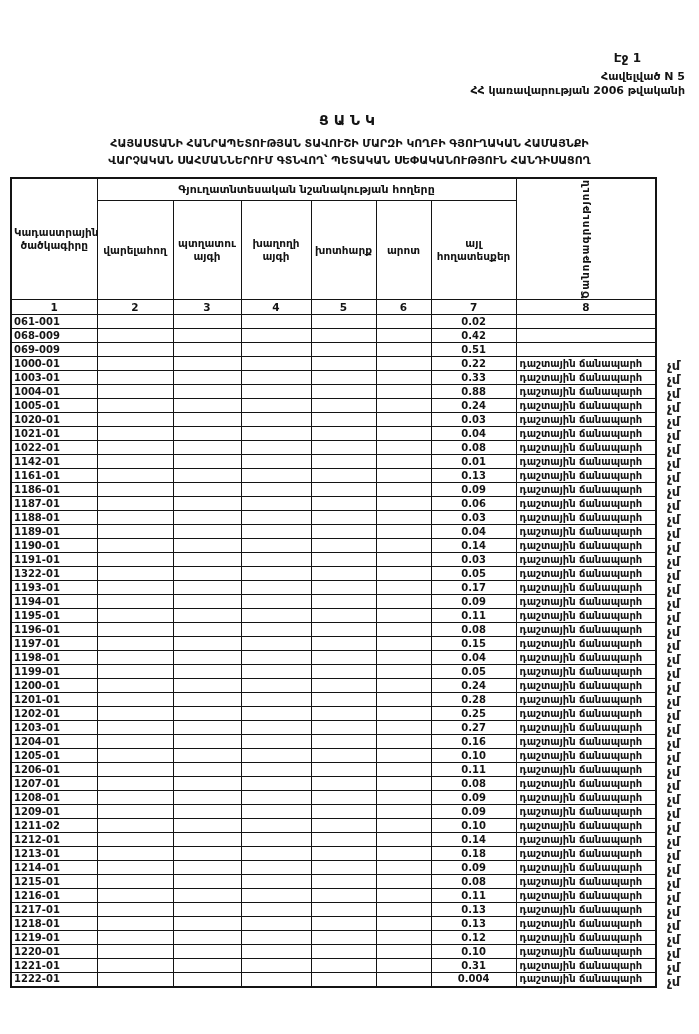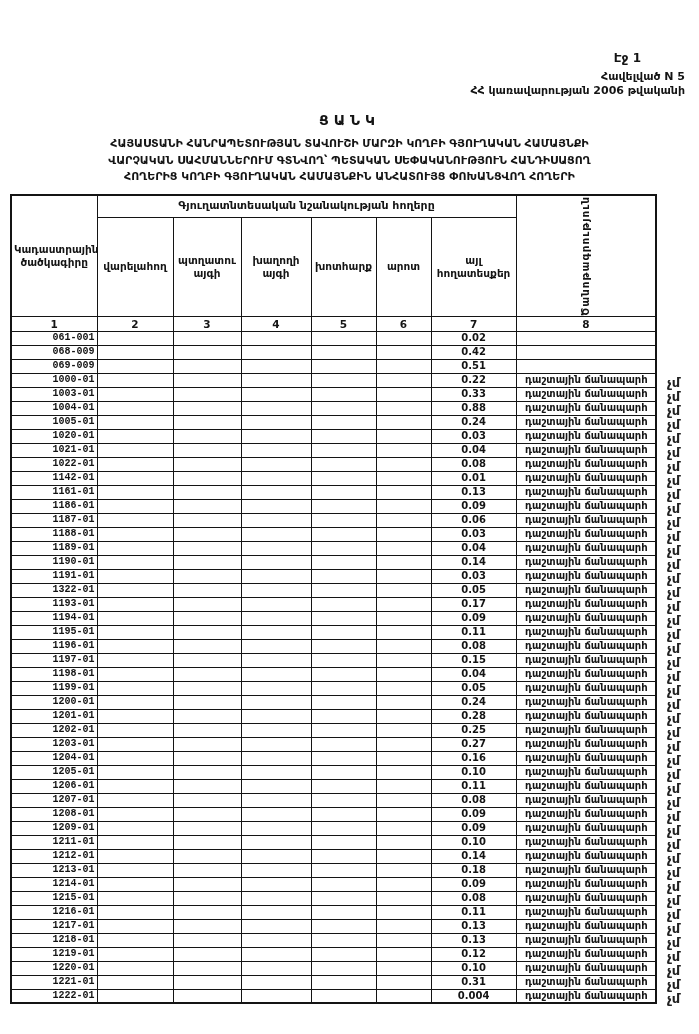--- a/index.html
+++ b/index.html
@@ -16,40 +16,39 @@
   .table-wrap{margin:8px 0 0 10px;position:relative;}
   table{border-collapse:collapse;table-layout:fixed;width:645px;border:2px solid #141414;}
   th,td{border:1px solid #141414;padding:0 2px;box-sizing:border-box;}
   thead th{font-size:10.5px;font-weight:bold;text-align:center;vertical-align:middle;line-height:1.25;}
   .group-header-cell{height:22px;font-size:11px;}
   .sub-header-row th{height:96px;}
   .note-header-cell{vertical-align:middle;}
   .rot{writing-mode:vertical-rl;transform:rotate(180deg);margin:0 auto;font-size:10.5px;letter-spacing:1px;white-space:nowrap;}
   .numbers-row td{height:15px;text-align:center;font-size:10.5px;font-weight:bold;}
   tbody.data-rows td{height:14px;font-size:10px;line-height:1;white-space:nowrap;overflow:visible;}
-  tbody.data-rows td.code-cell{text-align:right;font-family:Liberation Mono, monospace;}
+  tbody.data-rows td.code-cell{text-align:left;}
   tbody.data-rows td.value-cell{text-align:center;}
-  tbody.data-rows td.note-cell{text-align:center;position:relative;padding-left:3px;}
+  tbody.data-rows td.note-cell{text-align:left;position:relative;padding-left:3px;}
   .margin-mark{position:absolute;right:-25px;top:2px;font-size:13px;letter-spacing:0;color:#222;}
 </style>
 </head>
 <body>
 
 <div class="doc-header">
   <div class="page-num">Էջ 1</div>
   <div class="appendix-line">Հավելված N 5</div>
   <div class="appendix-line">ՀՀ կառավարության 2006 թվականի</div>
 </div>
 
 <div class="list-title">ՑԱՆԿ</div>
 
 <div class="main-title">
   <div>ՀԱՅԱՍՏԱՆԻ ՀԱՆՐԱՊԵՏՈՒԹՅԱՆ ՏԱՎՈՒՇԻ ՄԱՐԶԻ ԿՈՂԲԻ ԳՅՈՒՂԱԿԱՆ  ՀԱՄԱՅՆՔԻ</div>
   <div>ՎԱՐՉԱԿԱՆ ՍԱՀՄԱՆՆԵՐՈՒՄ  ԳՏՆՎՈՂ՝ ՊԵՏԱԿԱՆ ՍԵՓԱԿԱՆՈՒԹՅՈՒՆ  ՀԱՆԴԻՍԱՑՈՂ</div>
-  <div>ՀՈՂԵՐԻՑ  ԿՈՂԲԻ ԳՅՈՒՂԱԿԱՆ ՀԱՄԱՅՆՔԻՆ ԱՆՀԱՏՈՒՅՑ ՓՈԽԱՆՑՎՈՂ ՀՈՂԵՐԻ</div>
 </div>
 
 <div class="table-wrap">
   <table>
     <colgroup>
       <col style="width:86px">
         <col style="width:76px">
         <col style="width:68px">
         <col style="width:70px">
       <col style="width:65px">
@@ -439,21 +438,21 @@
           <td class="code-cell">1209-01</td>
           <td class="empty-cell"></td>
           <td class="empty-cell"></td>
           <td class="empty-cell"></td>
           <td class="empty-cell"></td>
           <td class="empty-cell"></td>
           <td class="value-cell">0.09</td>
           <td class="note-cell">դաշտային ճանապարհ<span class="margin-mark">չմ</span></td>
         </tr>
         <tr>
-          <td class="code-cell">1211-01</td>
+          <td class="code-cell">1211-02</td>
           <td class="empty-cell"></td>
           <td class="empty-cell"></td>
           <td class="empty-cell"></td>
           <td class="empty-cell"></td>
           <td class="empty-cell"></td>
           <td class="value-cell">0.10</td>
           <td class="note-cell">դաշտային ճանապարհ<span class="margin-mark">չմ</span></td>
         </tr>
         <tr>
           <td class="code-cell">1212-01</td>

